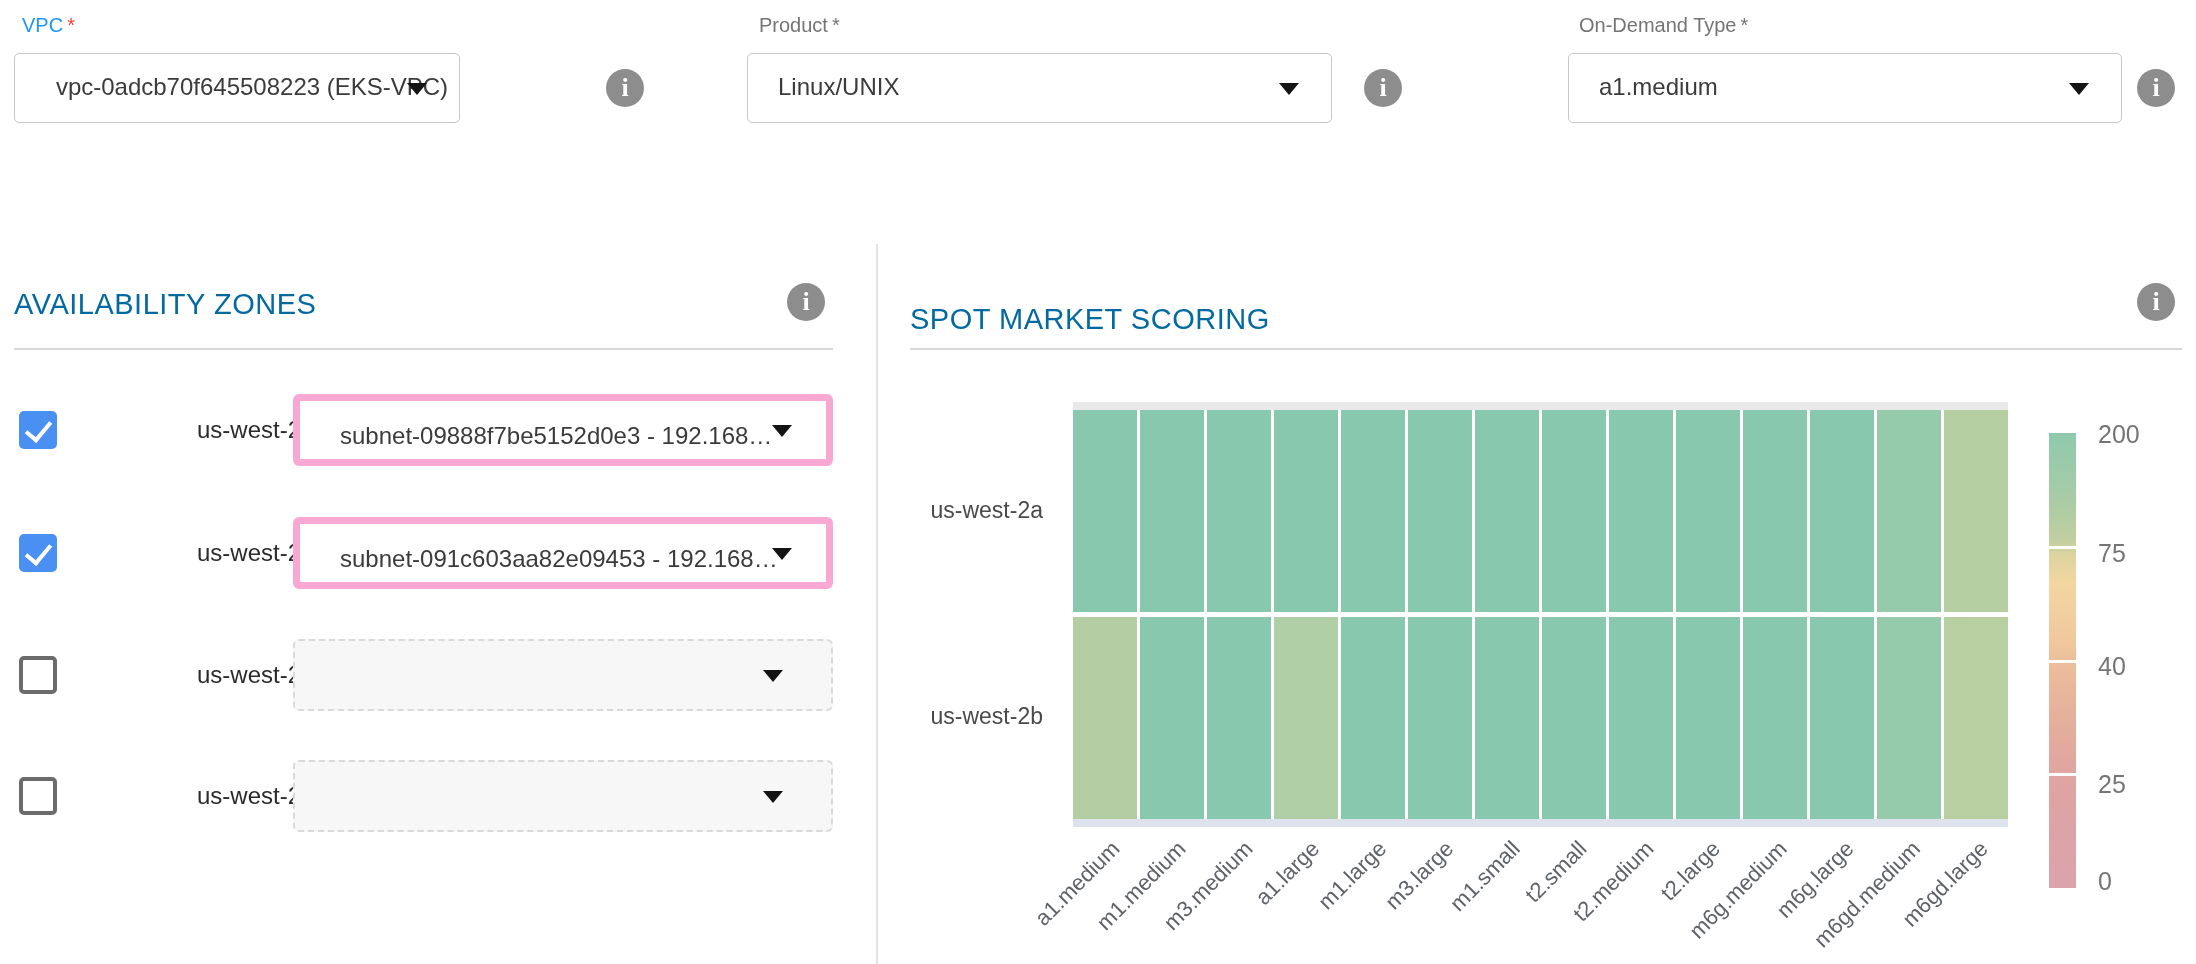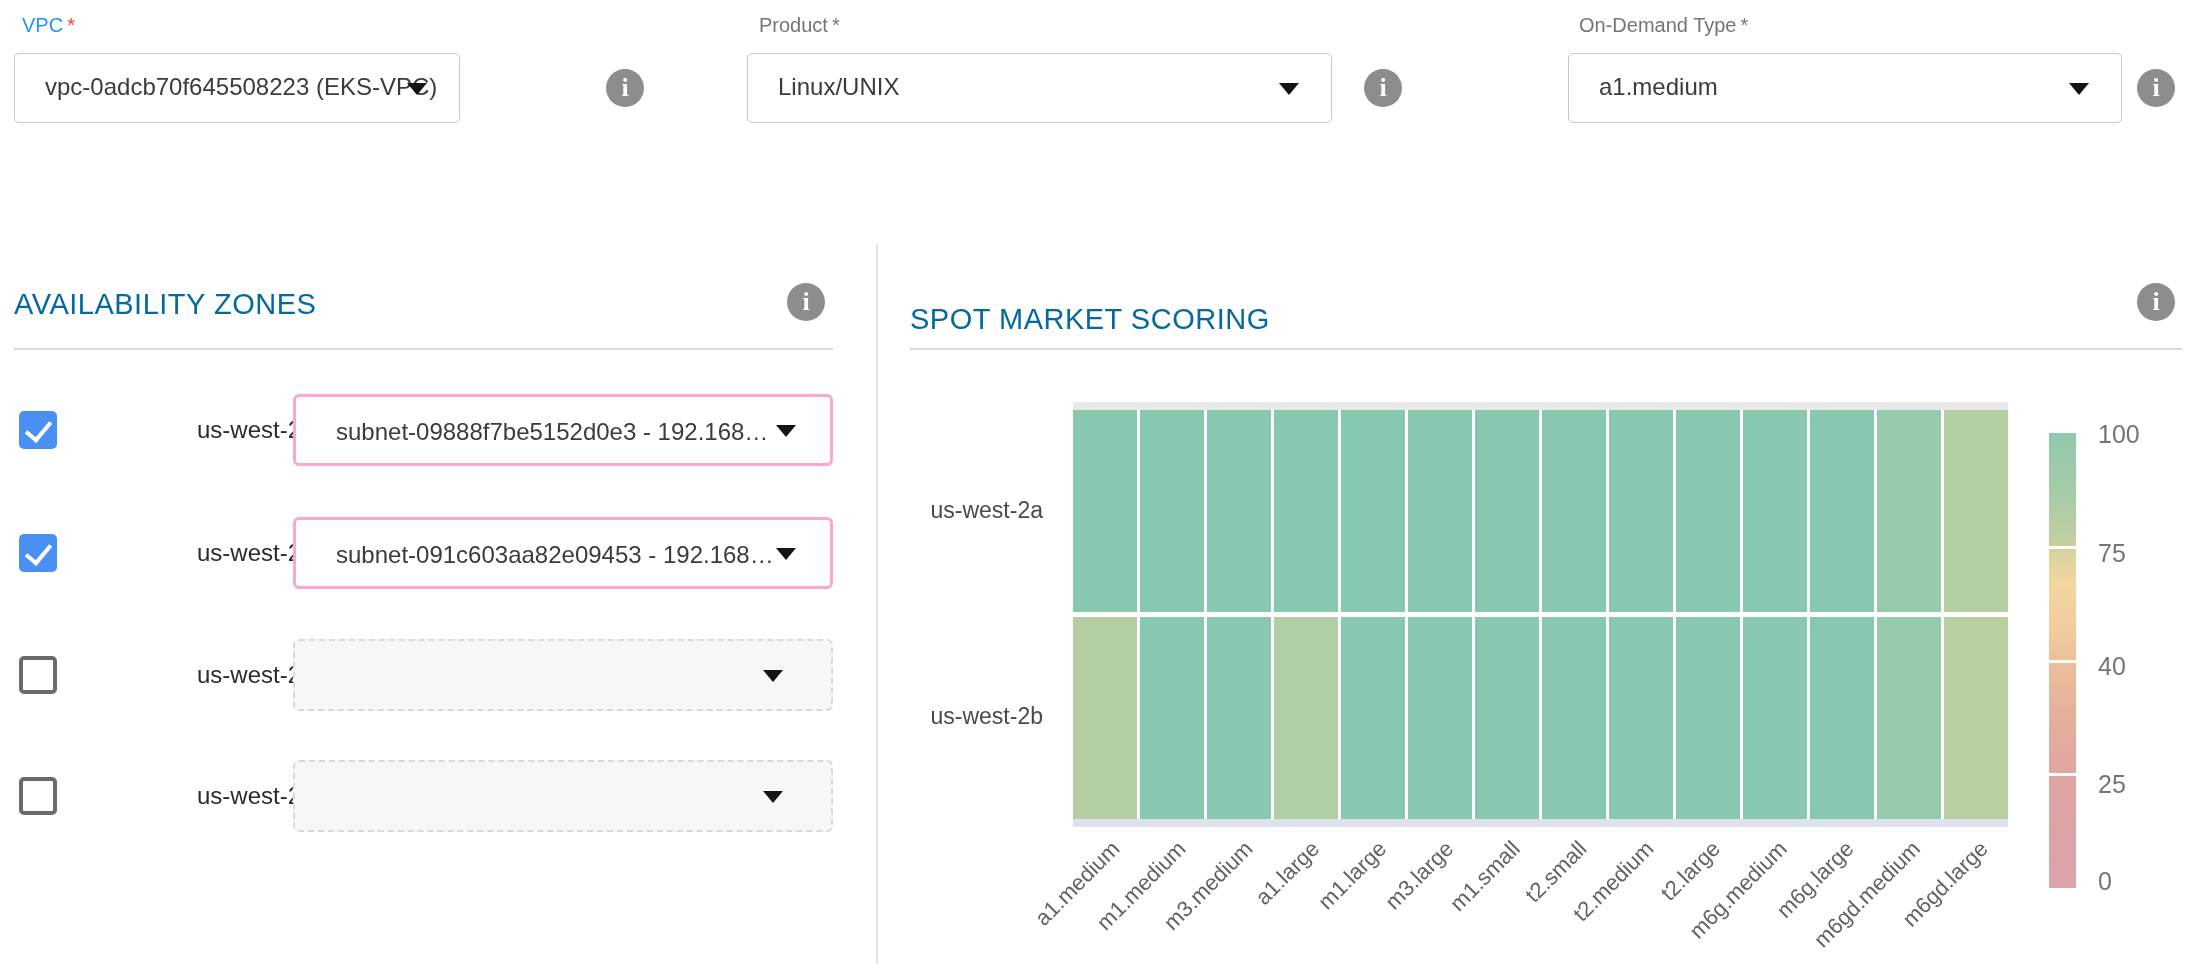--- a/index.html
+++ b/index.html
@@ -24,21 +24,21 @@
   .v-divider{position:absolute;width:2px;background:#e4e4e4;}
 
   
   .az-row{position:absolute;left:0;width:876px;height:72px;}
   .checkbox{position:absolute;left:19px;top:50%;margin-top:-19px;width:38px;height:38px;box-sizing:border-box;
     border:4px solid #6b6b6b;border-radius:5px;background:#fff;cursor:pointer;}
   .checkbox.checked{border:none;background:#4a90f2;}
   .checkbox.checked::after{content:"";position:absolute;left:12px;top:5px;width:11px;height:21px;
     border:solid #fff;border-width:0 4px 4px 0;transform:rotate(40deg);}
   .zone-label{position:absolute;left:197px;top:50%;transform:translateY(-50%);font-size:24px;color:#2b2b2b;white-space:nowrap;}
-  .subnet-select{position:absolute;left:293px;top:0;width:540px;height:72px;background:#fff;border:3px solid #f9a8d4;
+  .subnet-select{position:absolute;left:293px;top:0;width:540px;height:72px;background:#fff;border:7px solid #f9a8d4;
     border-radius:6px;box-sizing:border-box;cursor:pointer;}
   .subnet-select .sel-text{display:block;line-height:70px;padding-left:40px;padding-right:90px;font-size:24px;color:#3b3b3b;
     white-space:nowrap;overflow:hidden;}
   .subnet-select.empty{background:#f7f7f8;border:2px dashed #d9d9d9;}
   .subnet-select .dd-arrow{right:34px;}
   .subnet-select.empty .dd-arrow{right:48px;}
 
   
   .hm-ylabel{position:absolute;font-size:23px;color:#4a4a4a;text-align:right;width:180px;white-space:nowrap;}
   #hm-top-strip{position:absolute;left:1073px;top:402px;width:935px;height:8px;background:#e9e9e9;}
@@ -55,21 +55,21 @@
   .cb-label{position:absolute;left:2098px;font-size:25px;color:#757575;white-space:nowrap;}
 </style>
 </head>
 <body>
 
 <div id="canvas">
 
   <div class="field-label focused" style="left:22px;top:14px;">
     <span>VPC</span><span class="req">*</span>
   </div>
-  <div class="select-box" style="left:14px;top:53px;width:446px;">
+  <div class="select-box" style="left:14px;top:53px;width:446px;text-align:center;">
     <span class="sel-text">vpc-0adcb70f645508223 (EKS-VPC)</span>
     <span class="dd-arrow"></span>
   </div>
   <div class="info-icon" style="left:606px;top:69px;">i</div>
 
   <div class="field-label" style="left:747px;top:14px;margin-left:12px;">
     <span>Product</span><span class="req">*</span>
   </div>
   <div class="select-box" style="left:747px;top:53px;width:585px;">
     <span class="sel-text">Linux/UNIX</span>
@@ -184,18 +184,18 @@
       <span class="hm-xlabel" style="right: 100.179px;">m6gd.medium</span>
       <span class="hm-xlabel" style="right: 33.3929px;">m6gd.large</span>
     </div>
 
   <div id="colorbar" style="background: linear-gradient(rgb(143, 201, 173) 0%, rgb(169, 204, 166) 15%, rgb(195, 207, 159) 24%, rgb(221, 212, 159) 27%, rgb(243, 214, 160) 33%, rgb(240, 201, 157) 45%, rgb(236, 191, 155) 50%, rgb(229, 176, 156) 62%, rgb(223, 165, 161) 75%, rgb(220, 163, 167) 88%, rgb(219, 163, 171) 100%);">
       <div class="cb-tick" style="top: calc(25% - 1px);"></div>
       <div class="cb-tick" style="top: calc(50% - 1px);"></div>
       <div class="cb-tick" style="top: calc(75% - 1px);"></div>
     </div>
 
-<span class="cb-label" style="top: 420px;">100</span>
+<span class="cb-label" style="top: 420px;">200</span>
     <span class="cb-label" style="top: 539px;">75</span>
     <span class="cb-label" style="top: 652px;">40</span>
     <span class="cb-label" style="top: 770px; text-align: right;">25</span>
     <span class="cb-label" style="top: 867px;">0</span>
   </div>
 
 </body></html>

